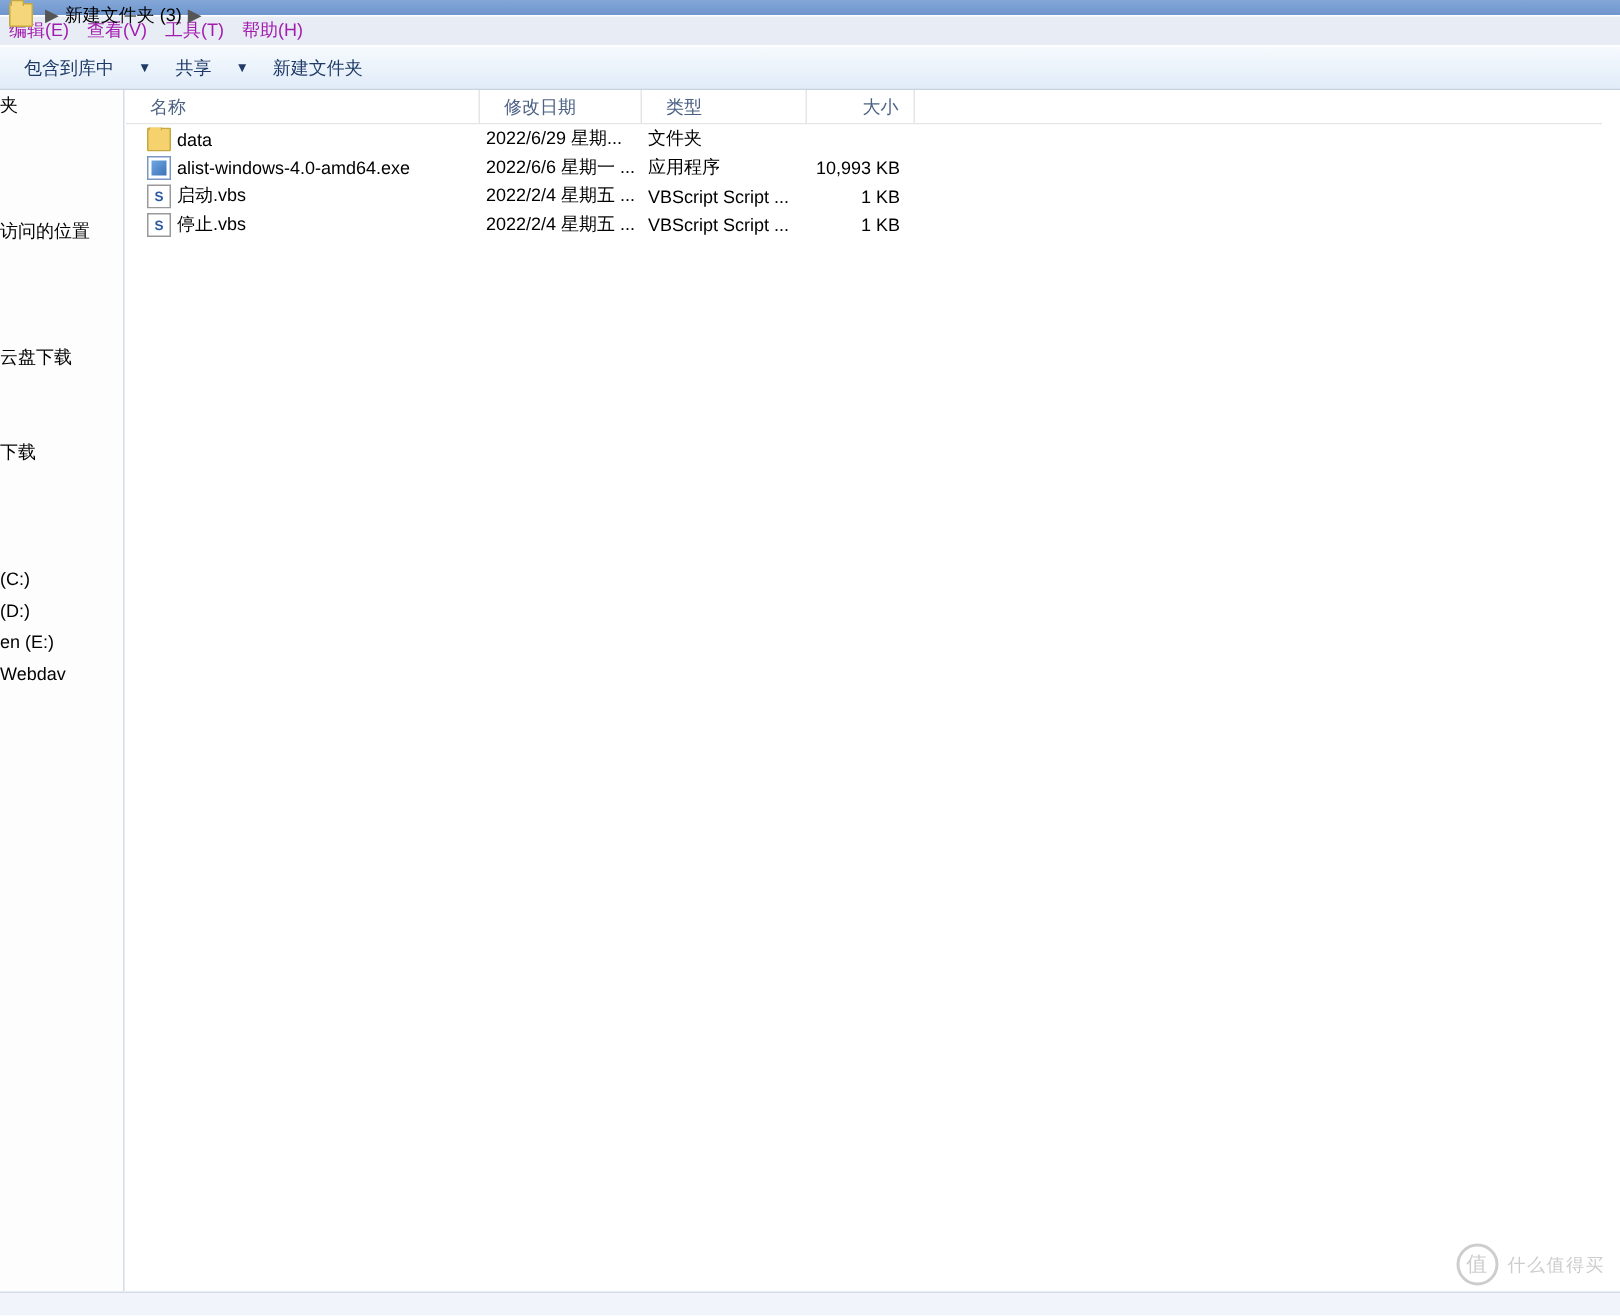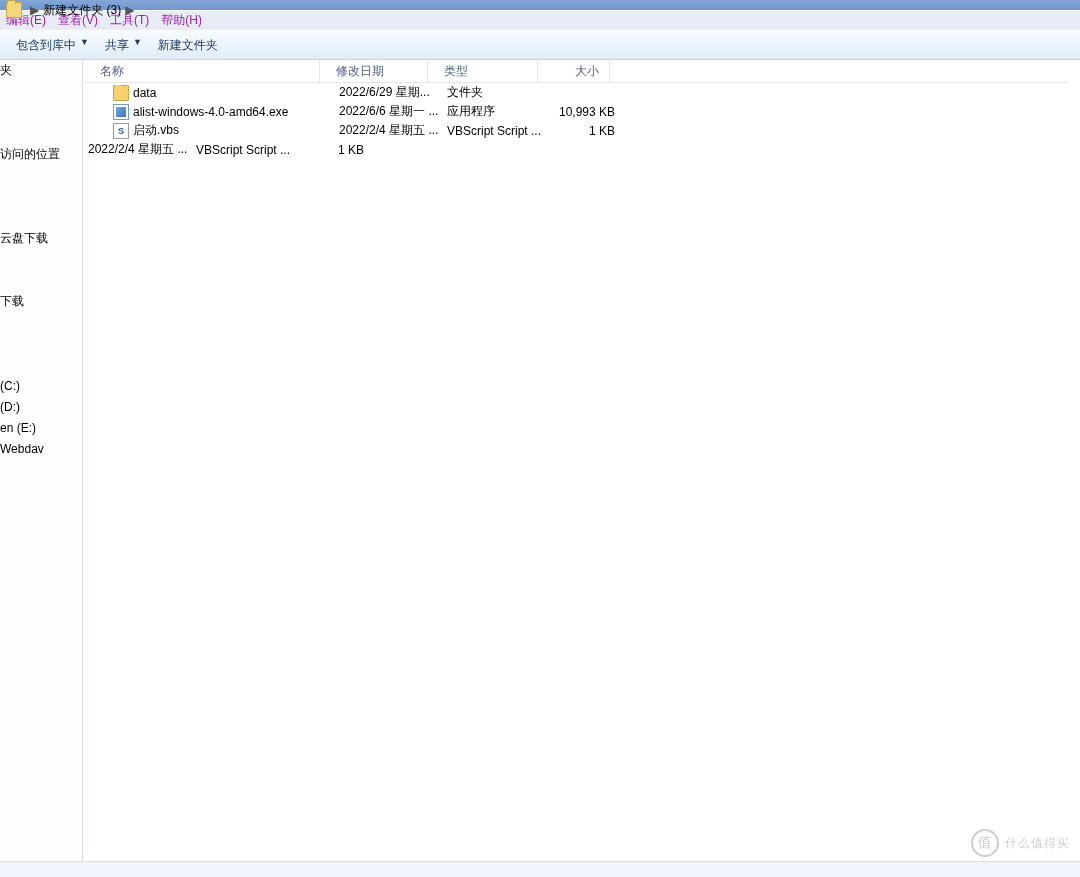--- a/index.html
+++ b/index.html
@@ -14,41 +14,41 @@
 .addressbar .crumb-icon { width: 16px; height: 16px; background: #f6d67a; border: 1px solid #c4a840; border-radius: 1px; margin-right: 4px; position: relative; }
 .addressbar .crumb-icon::before { content:''; position:absolute; left:0; top:-3px; width:7px; height:3px; background:#f6d67a; border:1px solid #c4a840; border-bottom:none; border-radius:1px 1px 0 0; }
 .addressbar .sep { color:#555; margin: 0 4px; }
 
 
 .menubar { height: 20px; background: #e8edf5; border-top:1px solid #fff; padding-left: 0px; display:flex; align-items:center; }
 .menubar .menuitem { padding: 0 6px; color:#a21caf; cursor:default; }
 
 
 .toolbar { height: 30px; background: linear-gradient(#f6fafe,#e1ecf8); border-top:1px solid #fff; border-bottom:1px solid #c7d3e2; padding-left:8px; display:flex; align-items:center; }
-.toolbar .tbitem { padding: 0 8px; color:#1f3a67; display:flex; gap:4px; cursor:default; }
+.toolbar .tbitem { padding: 0 8px; color:#1f3a67; display:flex; align-items:center; gap:16px; cursor:default; }
 .toolbar .tbitem .drop { font-size:9px; color:#1f3a67; }
 
 
 .colhdr { height: 23px; border-bottom:1px solid #e5e5e5; display:flex; align-items:center; color:#4d6185; position:absolute; left:84px; right:12px; top:60px; }
 .colhdr .col { height:100%; display:flex; align-items:center; padding-left:16px; border-right:1px solid #e5e5e5; }
 .col-name { width: 236px; }
 .col-date { width: 108px; }
 .col-type { width: 110px; }
 .col-size { width: 72px; justify-content:flex-end; padding-right:10px;text-align:center; }
 
 
 .leftnav { position:absolute; left:0; top:60px; bottom:16px; width:83px; border-right:1px solid #d6dde8; background:#fdfdfd; }
 .leftnav .navitem { height:21px; padding-left:0px; display:flex; align-items:center; color:#000; white-space:nowrap; overflow:hidden; cursor:default; }
 .leftnav .navitem.spacer { height:21px; }
 
 
 .filelist { position:absolute; left:84px; right:0; top:83px; bottom:16px; background:#fff; }
 .filerow { height:19px; display:flex; align-items:center; color:#000; cursor:default; }
 .filerow .cell { overflow:hidden; white-space:nowrap; text-overflow:ellipsis; }
-.filerow .c-name { width:236px; padding-left:14px; display:flex; align-items:center; gap:4px;margin-left:15px; }
+.filerow .c-name { width:236px; padding-left:14px; display:flex; align-items:center; gap:4px; }
 .filerow .c-date { width:108px; padding-left:4px; }
 .filerow .c-type { width:110px; padding-left:4px; }
 .filerow .c-size { width:72px; text-align:right; padding-right:10px; }
 
 
 .fi { width:16px; height:16px; flex-shrink:0; display:inline-block; position:relative; }
 .fi-folder { background:#f5d26e; border:1px solid #c4a840; border-radius:1px; }
 .fi-folder::before { content:''; position:absolute; left:0; top:-3px; width:7px; height:3px; background:#f5d26e; border:1px solid #c4a840; border-bottom:none; border-radius:1px 1px 0 0; }
 .fi-exe { background:#fff; border:1px solid #7a98c4; }
 .fi-exe::after { content:''; position:absolute; left:2px; top:2px; right:2px; bottom:2px; background:linear-gradient(135deg,#6fa8e4,#3e72b8); }
@@ -151,20 +151,24 @@
       <div class="filerow">
         <div class="cell c-name">
           <span class="fi fi-vbs"></span>
           <span>启动.vbs</span>
         </div>
         <div class="cell c-date">2022/2/4 星期五 ...</div>
         <div class="cell c-type">VBScript Script ...</div>
         <div class="cell c-size">1 KB</div>
       </div>
       <div class="filerow">
+        <div class="cell c-name">
+          <span class="fi fi-vbs"></span>
+          <span>停止.vbs</span>
+        </div>
         <div class="cell c-date">2022/2/4 星期五 ...</div>
         <div class="cell c-type">VBScript Script ...</div>
         <div class="cell c-size">1 KB</div>
       </div>
     </div>
 </div>
 
 <div class="statusbar"></div>
 
 <div class="watermark">

